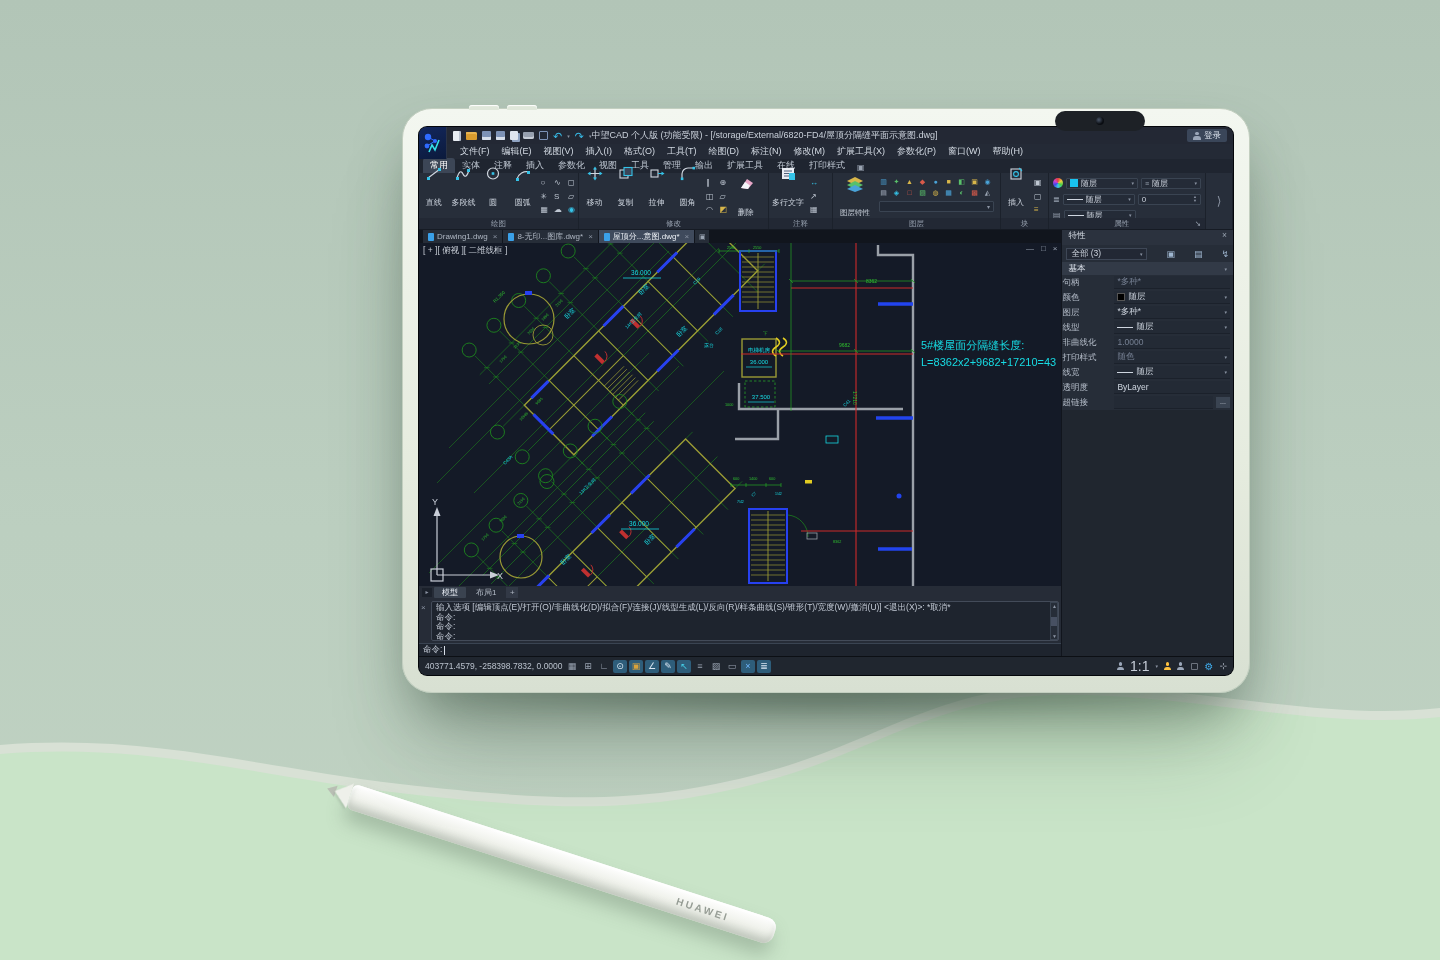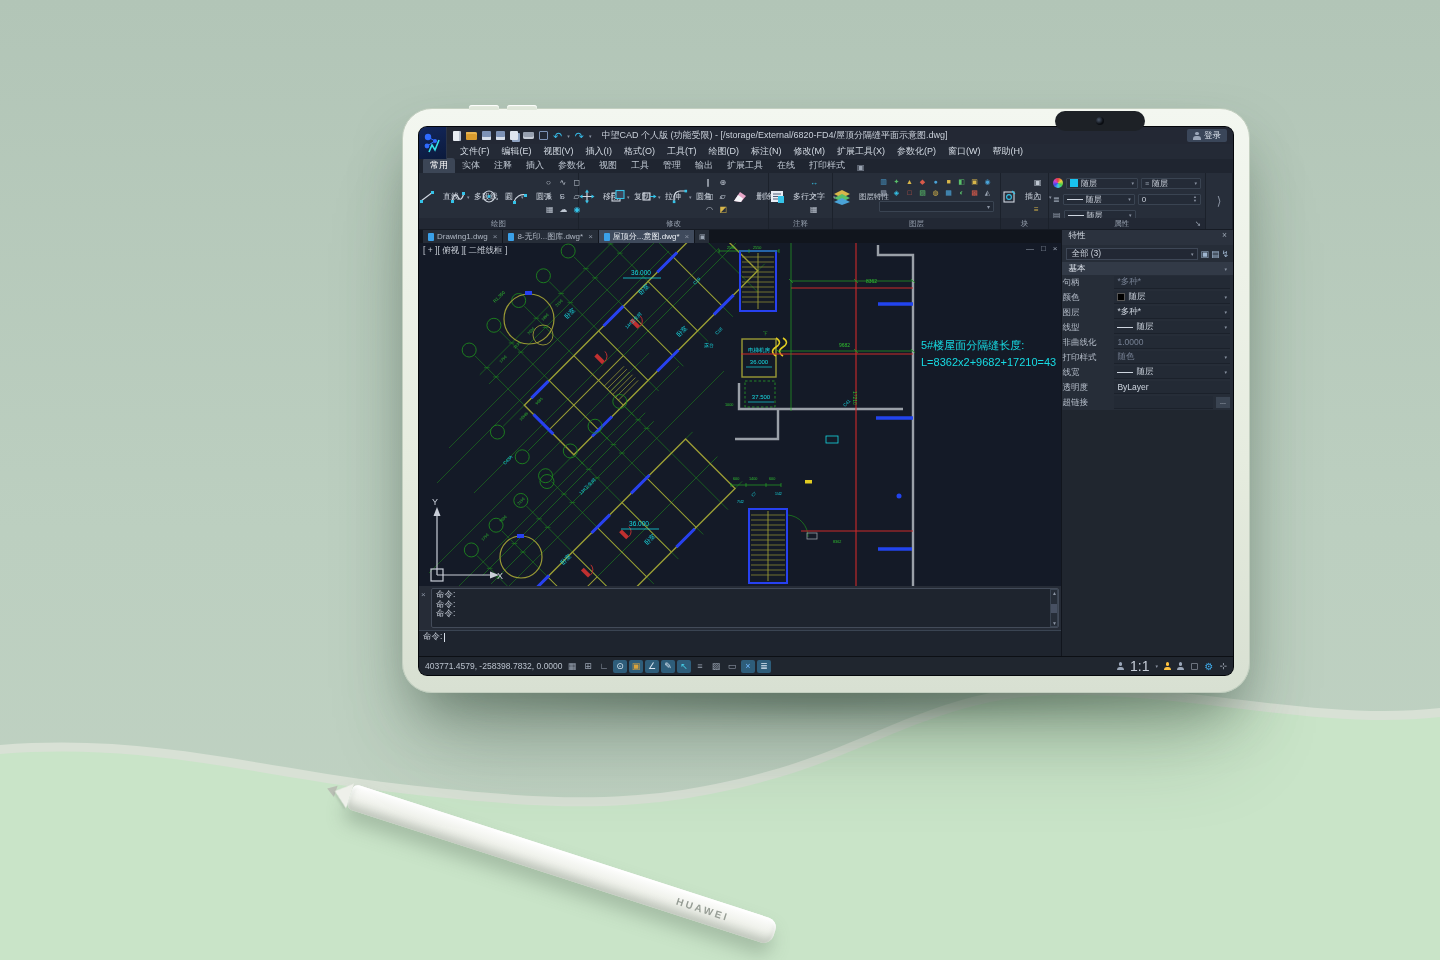--- a/index.html
+++ b/index.html
@@ -44,41 +44,41 @@
   .qa { display:flex; align-items:center; gap:5px; margin-left:34px; }
   .qa span { display:inline-block; }
   .qa-new { width:8px; height:10px; background:#e8edf3; border-radius:1px; border-right:2px solid #b9c2cf; }
   .qa-open { width:11px; height:8px; background:#d99c2e; border-radius:1px 2px 1px 1px; box-shadow:inset 0 2px 0 #e8b450; }
   .qa-save { width:9px; height:9px; background:#7d92b6; border-radius:1px; box-shadow:inset 0 -3px 0 #d7dfeb; }
   .qa-copy { width:8px; height:9px; background:#dfe5ee; border-radius:1px; box-shadow:2px 2px 0 #8fa3c2; }
   .qa-print { width:11px; height:7px; background:#97a0af; border-radius:1px 1px 2px 2px; box-shadow:inset 0 -2px 0 #c6ccd6; }
   .qa-box { width:9px; height:9px; border:1px solid #7d92b6; border-radius:1px; }
   .qa-undo,.qa-redo { color:#38bce8; font-size:11px; line-height:10px; }
   .qa .mini { color:#8a93a2; font-size:5px; }
-  .title { margin-left:10px; color:#c9d0da; white-space:nowrap; font-size:9px; }
+  .title { color:#c9d0da; white-space:nowrap; font-size:9px; }
   .login { position:absolute; right:6px; top:2px; height:13px; background:#3a4659; border-radius:2px; padding:0 6px;
            display:flex; align-items:center; gap:4px; font-size:8.5px; color:#dbe2ec; }
   .person { width:7px; height:8px; position:relative; display:inline-block; }
   .person::before { content:""; position:absolute; left:2px; top:0; width:3.5px; height:3.5px; border-radius:50%; background:#9aa6b8; }
   .person::after { content:""; position:absolute; left:0; bottom:0; width:7.5px; height:3.5px; border-radius:3px 3px 0 0; background:#9aa6b8; }
 
   .menubar { height:15px; background:#242a36; display:flex; align-items:center; gap:2px; padding-left:36px; flex:none; }
   .mitem { padding:0 5px; color:#d3dae3; cursor:default; }
 
   .rtabs { height:14px; background:#1f2530; display:flex; align-items:flex-end; padding-left:4px; flex:none; }
   .rtab { padding:1px 7px; color:#bfc7d2; }
   .rtab.active { background:#3c4656; color:#fff; border-radius:3px 3px 0 0; }
   .rtab-extra { color:#9aa4b2; font-size:8px; padding:0 5px 1px; }
 
   .ribbon { height:57px; background:#272e3a; position:relative; flex:none; border-bottom:1px solid #161b24; }
   .rpanel { position:absolute; top:0; bottom:0; border-right:1px solid #1b212b; }
   .plabel { position:absolute; bottom:0; left:0; right:0; height:11px; background:#222834; color:#98a2b0;
             font-size:7.5px; text-align:center; line-height:11px; }
   .pbody { position:absolute; top:1px; left:0; right:0; height:45px; display:flex; align-items:stretch; }
-  .rbtn { width:31px; display:flex; flex-direction:row; align-items:center; justify-content:flex-start; gap:8px; }
+  .rbtn { width:31px; display:flex; flex-direction:column; align-items:center; justify-content:center; gap:16px; }
   .rbtn svg { flex:none; }
   .rlbl { font-size:8px; color:#ccd3dd; white-space:nowrap; }
   .dd { font-size:5px; color:#8a93a2; line-height:4px; }
   .sgrid { display:grid; grid-template-rows:repeat(3,1fr); grid-auto-flow:column; align-content:center;
            font-size:8px; color:#bfc7d2; padding:2px 3px; gap:0 6px; }
   .sgrid span { line-height:13px; }
   .lgrid { display:grid; grid-template-columns:repeat(9,13px); font-size:7px; line-height:11px; text-align:center; padding-top:2px; }
   .ldrop { position:absolute; left:46px; right:6px; top:28px; height:11px; background:#222935; border:1px solid #3a4452;
            border-radius:1px; color:#8a93a2; font-size:6px; text-align:right; padding:1px 3px; }
   .pp-row { display:flex; align-items:center; gap:3px; height:14px; }
@@ -117,21 +117,21 @@
   .cscroll { position:absolute; right:3px; top:3px; bottom:3px; width:8px; background:#262d38; border:1px solid #3a4452;
              display:flex; flex-direction:column; align-items:center; justify-content:space-between; color:#8a93a2; font-size:5px; }
   .cthumb { width:6px; height:9px; background:#475062; }
   .cmdline { height:13px; background:#1e242e; border-top:1px solid #3a4452; font-size:8.5px; color:#c3cad5;
              padding:1px 4px; flex:none; display:flex; align-items:center; }
   .caret { width:1px; height:9px; background:#d8dee8; margin-left:2px; }
 
   .palette { width:172px; background:#262d38; border-left:1px solid #11151d; display:flex; flex-direction:column; font-size:8.5px; }
   .pal-head { height:15px; background:#2b323e; display:flex; align-items:flex-start; padding:0 6px; color:#d6dce5; flex:none; }
   .pal-head .x { margin-left:auto; color:#9aa4b2; }
-  .pal-sel { height:17px; display:flex; align-items:center; gap:2px; padding:0 4px; flex:none; }
+  .pal-sel { height:17px; display:flex; align-items:center; gap:19px; padding:0 4px; flex:none; }
   .pal-seldrop { flex:1; height:12px; background:#222834; border:1px solid #3e4756; display:flex; align-items:center;
                  padding:0 4px; color:#ccd3dd; }
   .pal-seldrop .dd { margin-left:auto; }
   .pal-ico { color:#9fb6d0; font-size:9px; }
   .pal-sec { height:13px; background:#323a47; display:flex; align-items:center; padding:0 6px; color:#dbe1ea; flex:none; }
   .pal-sec .dd { margin-left:auto; }
   .prow { height:15px; display:flex; align-items:center; flex:none; }
   .prow .plab { width:52px; color:#b4bcc8; flex:none; }
   .pval { flex:1; height:13px; margin-right:3px; background:#232a35; border-bottom:1px solid #1b212b;
           display:flex; align-items:center; gap:3px; padding:0 3px; color:#cfd6e0; }
@@ -670,25 +670,32 @@
                   </g>
               </svg>
               <div class="vpctl">[ + ][ 俯视 ][ 二维线框 ]</div>
               <div class="mdi">
                 <span>—</span>
                 <span>□</span>
                 <span>×</span>
               </div>
             </div>
 
+            <div class="ltabs">
+              <span class="ltab-ico">▸</span>
+              <span class="ltab active">模型</span>
+              <span class="ltab">布局1</span>
+              <span class="ltab-plus">+</span>
+            </div>
 
             <div class="cmdhist">
               <span class="cmdx">×</span>
               <div class="cmdbox">
                 <div>
+                    <div class="cline">输入选项 [编辑顶点(E)/打开(O)/非曲线化(D)/拟合(F)/连接(J)/线型生成(L)/反向(R)/样条曲线(S)/锥形(T)/宽度(W)/撤消(U)] &lt;退出(X)&gt;: *取消*</div>
                     <div class="cline">命令:</div>
                     <div class="cline">命令:</div>
                     <div class="cline">命令:</div>
                   </div>
               </div>
               <div class="cscroll">
                 <span>▲</span>
                 <span class="cthumb"></span>
                 <span>▼</span>
               </div>

